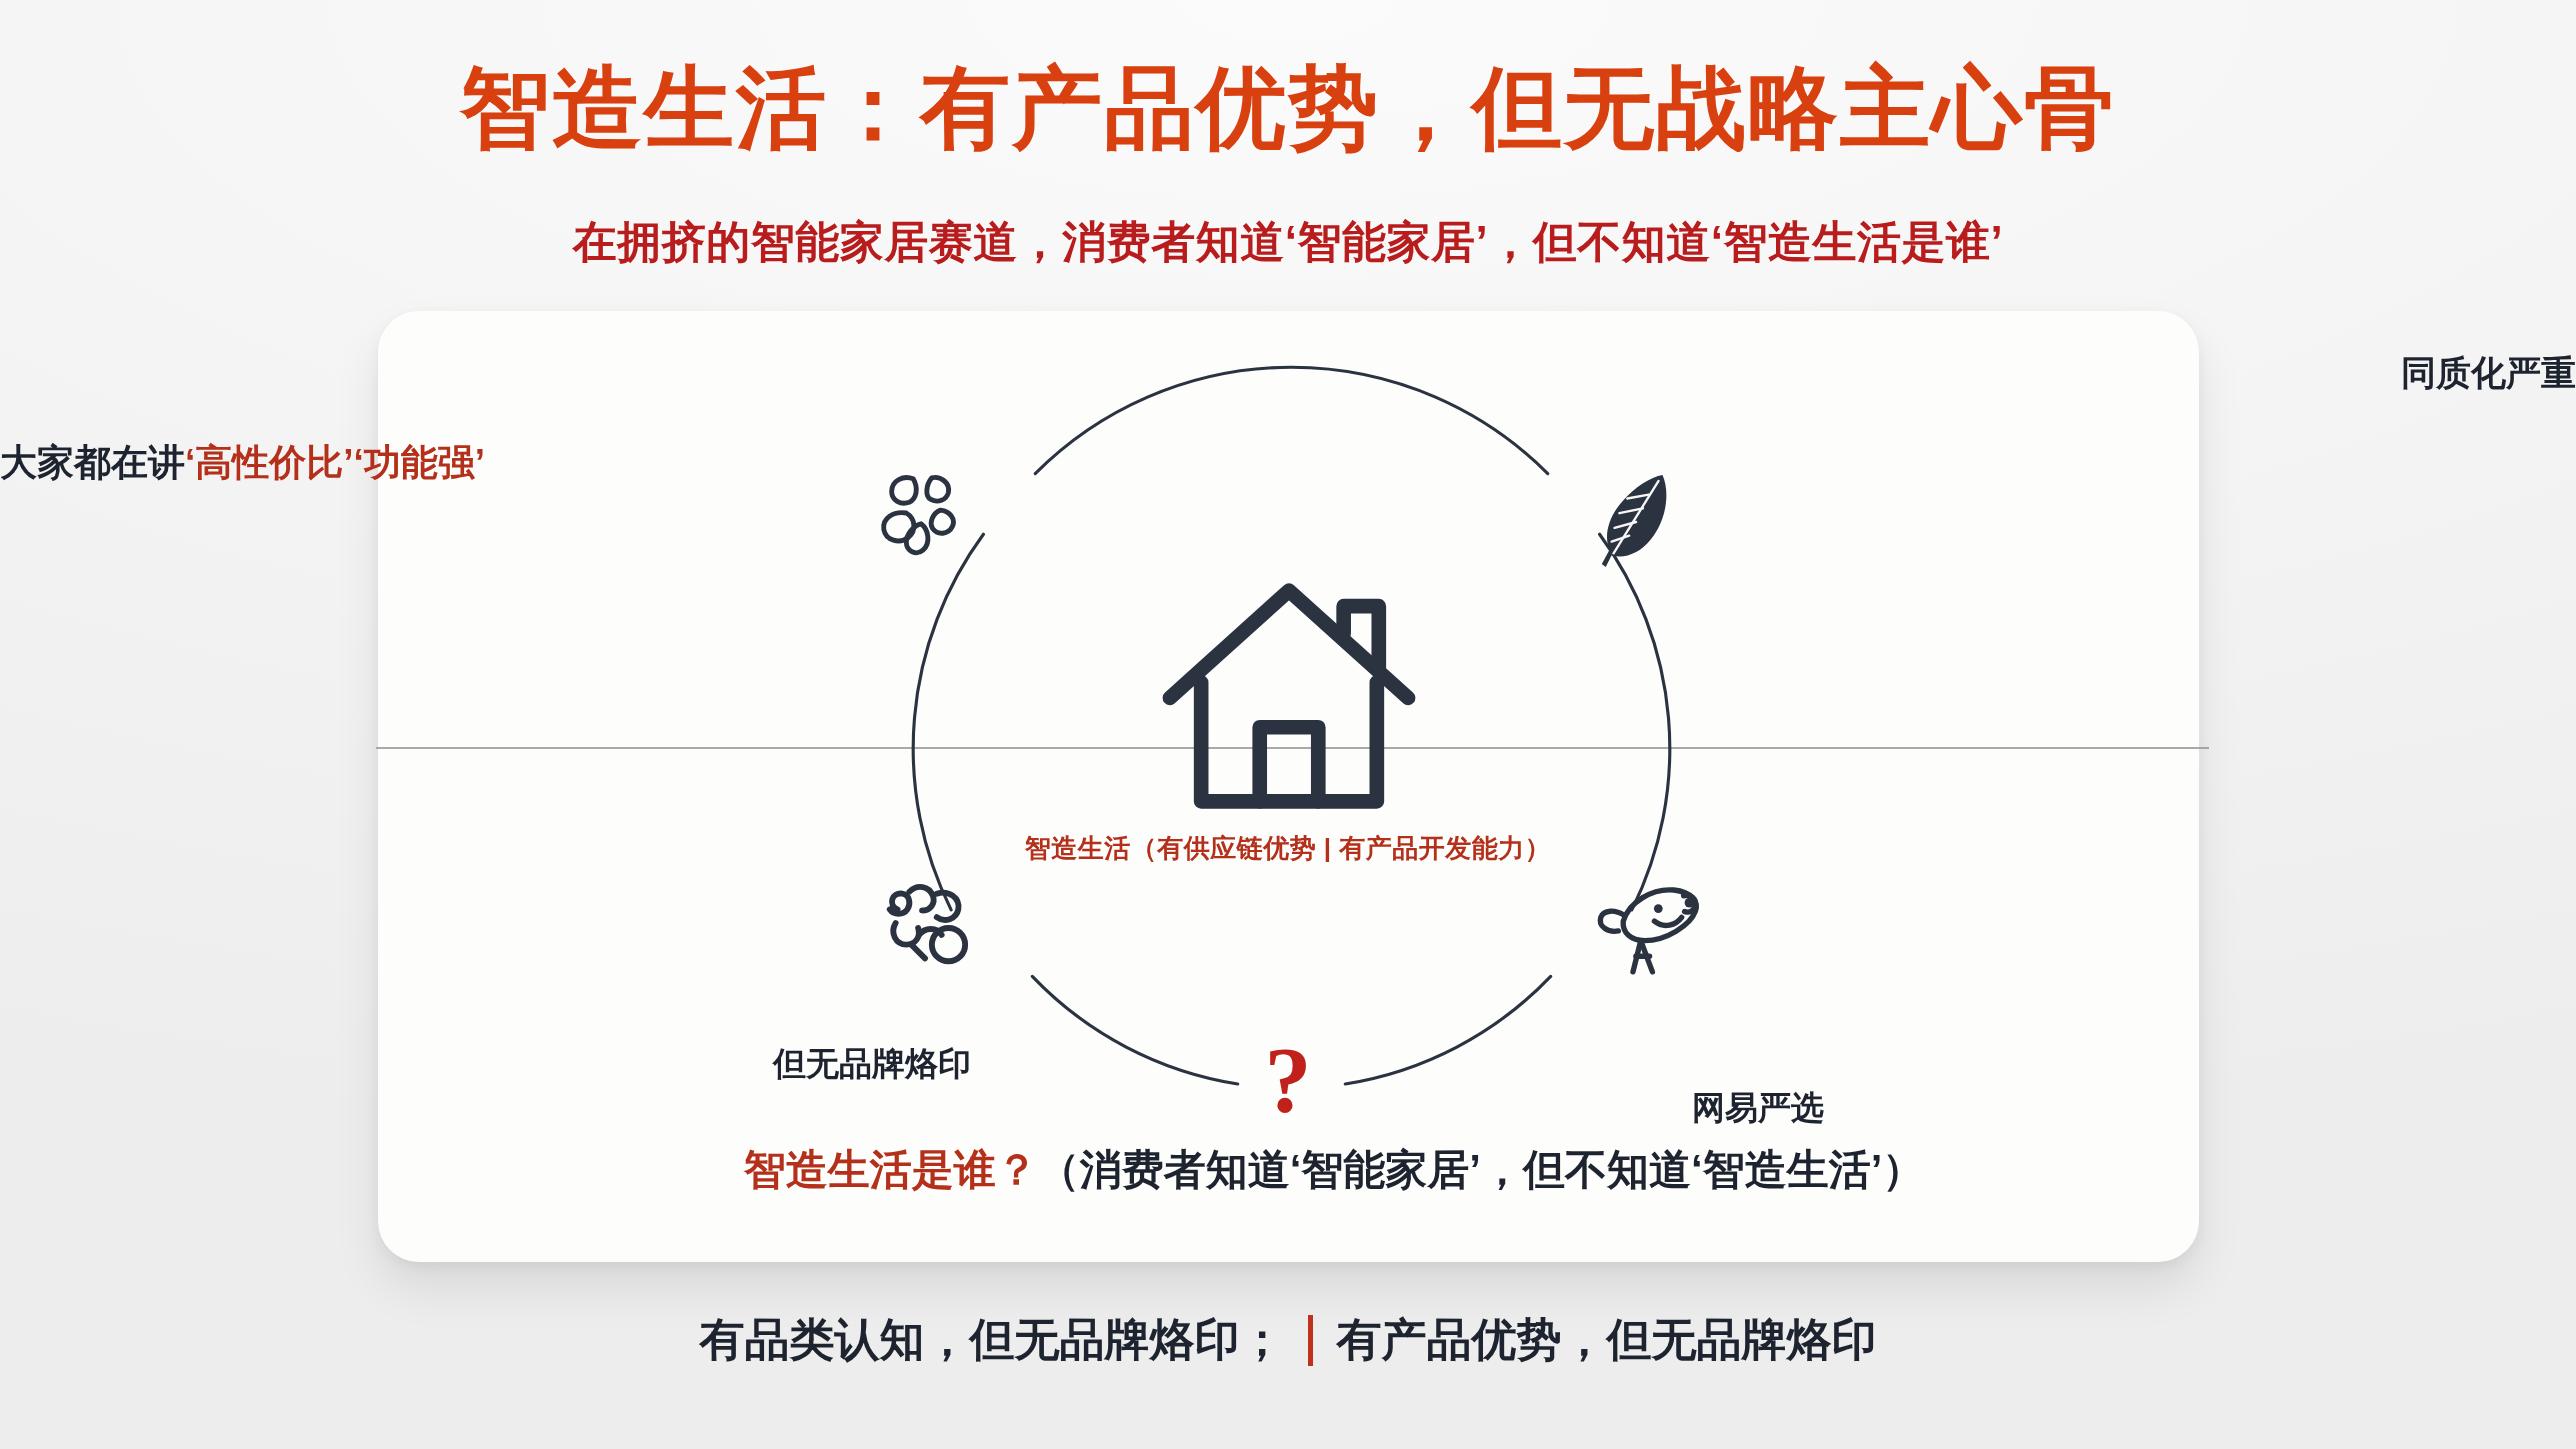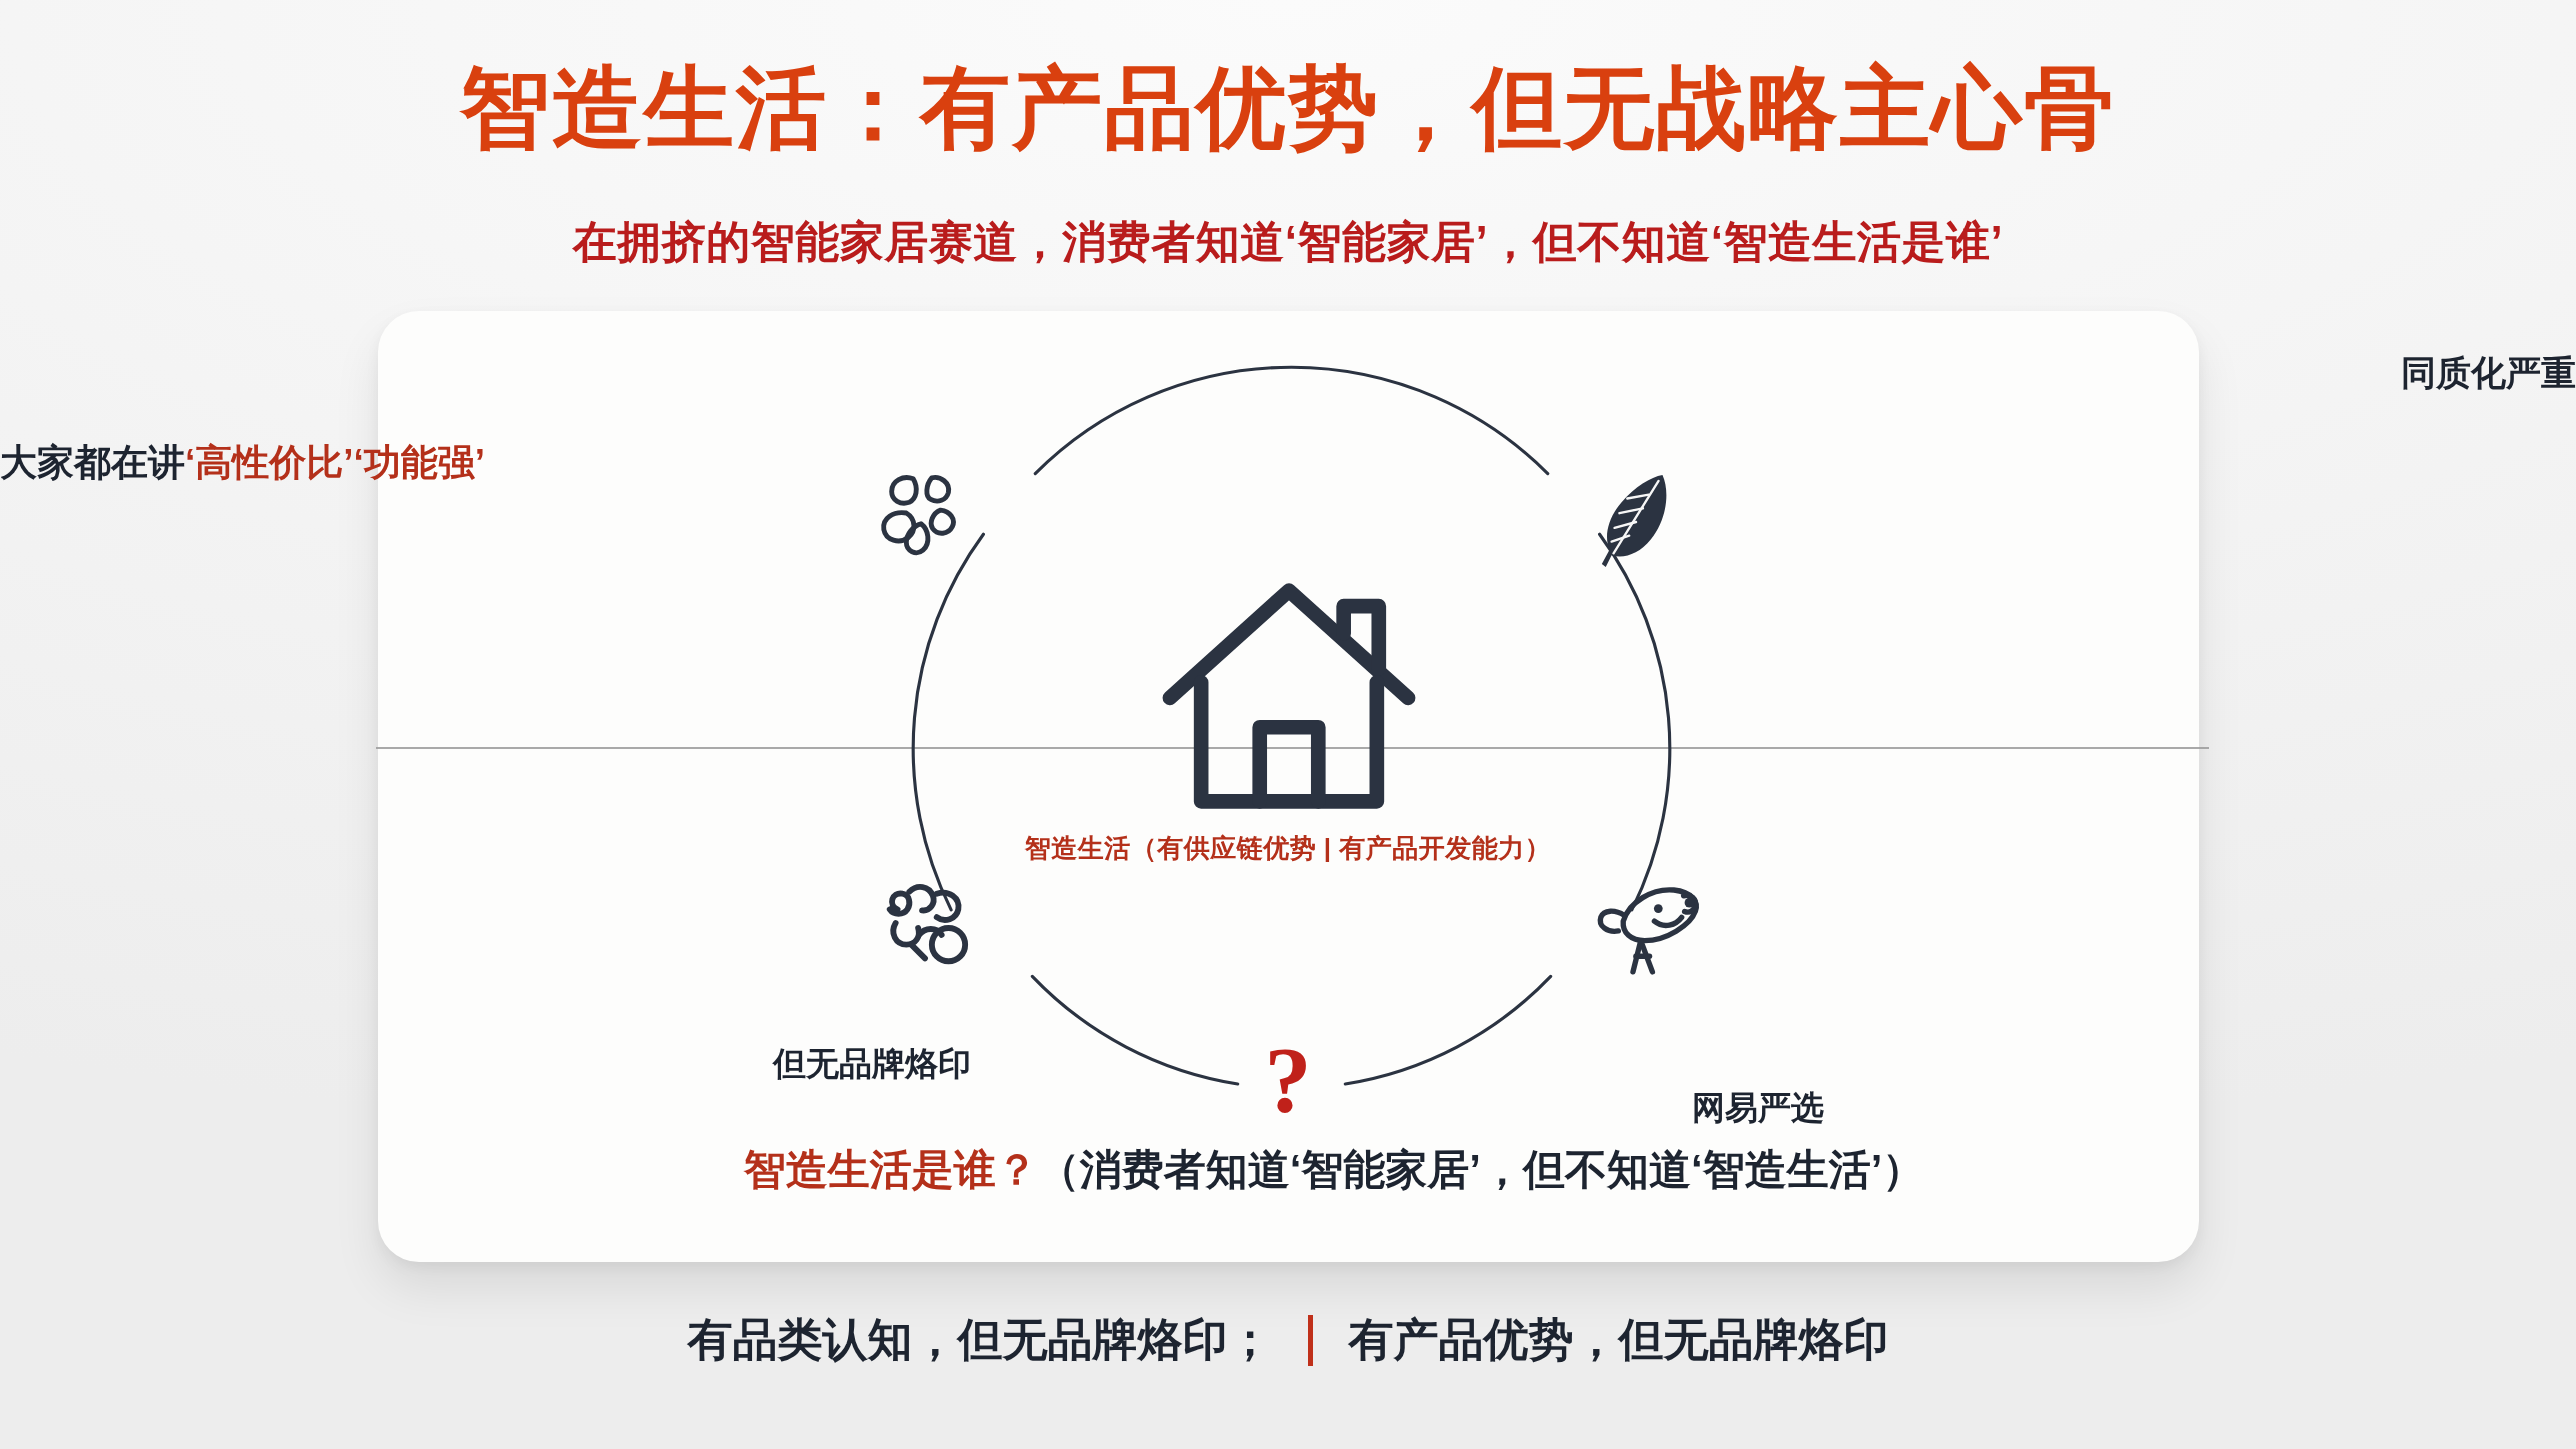--- a/index.html
+++ b/index.html
@@ -140,21 +140,21 @@
   }
   .callout .q{color:#b4301a;}
 
   
   .footer{
     position:absolute;
     top:1310px;left:0;width:100%;
     text-align:center;white-space:nowrap;
     font-size:45px;font-weight:bold;
     color:#1d2430;
-    display:flex;align-items:center;justify-content:center;gap:12px;
+    display:flex;align-items:center;justify-content:center;gap:0px;
   }
   .footer .seg{padding:0 13.7px;}
   .footer .divider{
     display:inline-block;
     width:4.9px;height:51px;
     background:#c0301a;
     margin:0 9.8px;
     vertical-align:middle;
   }
 </style>

